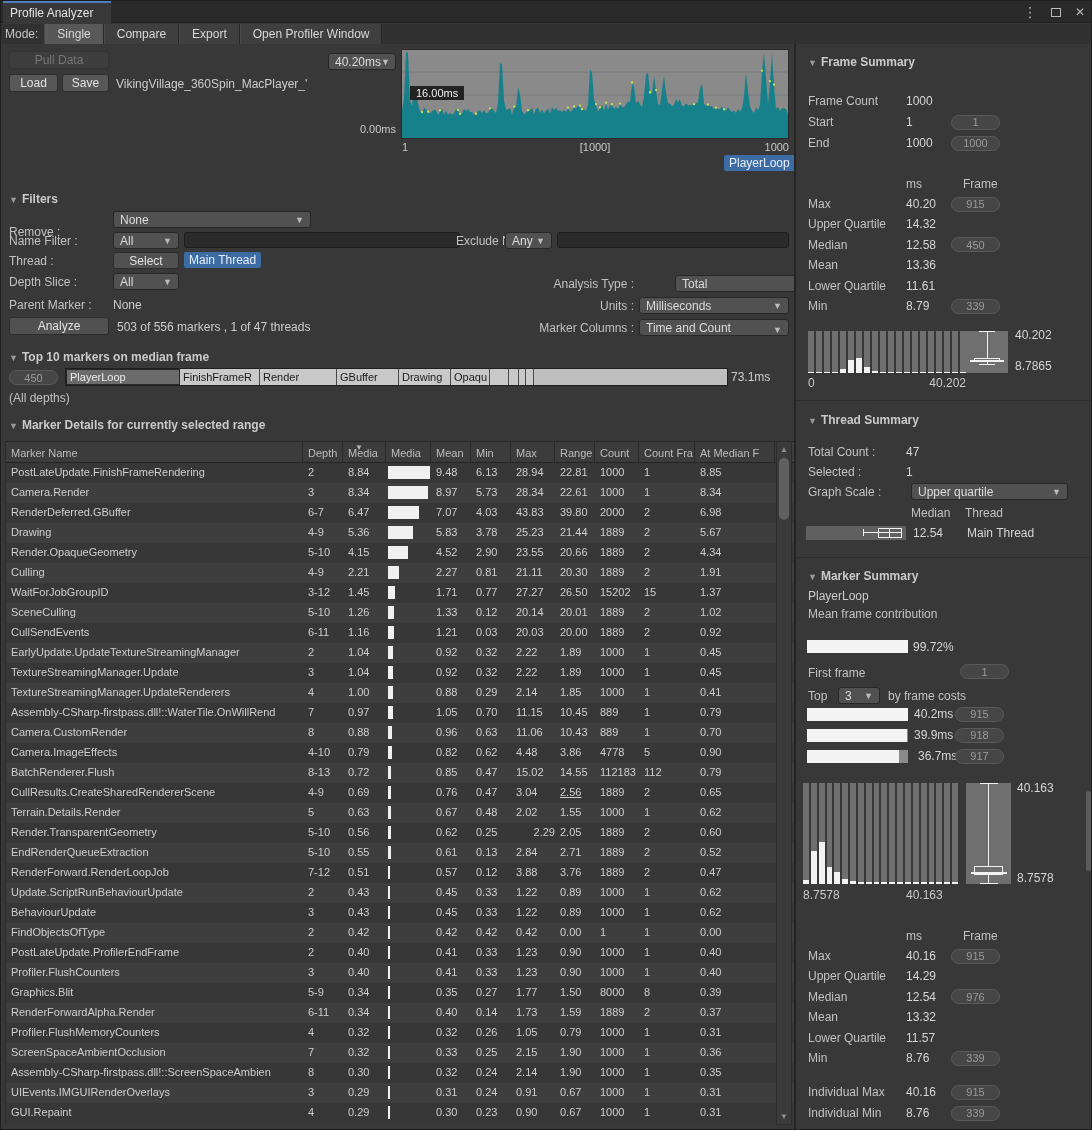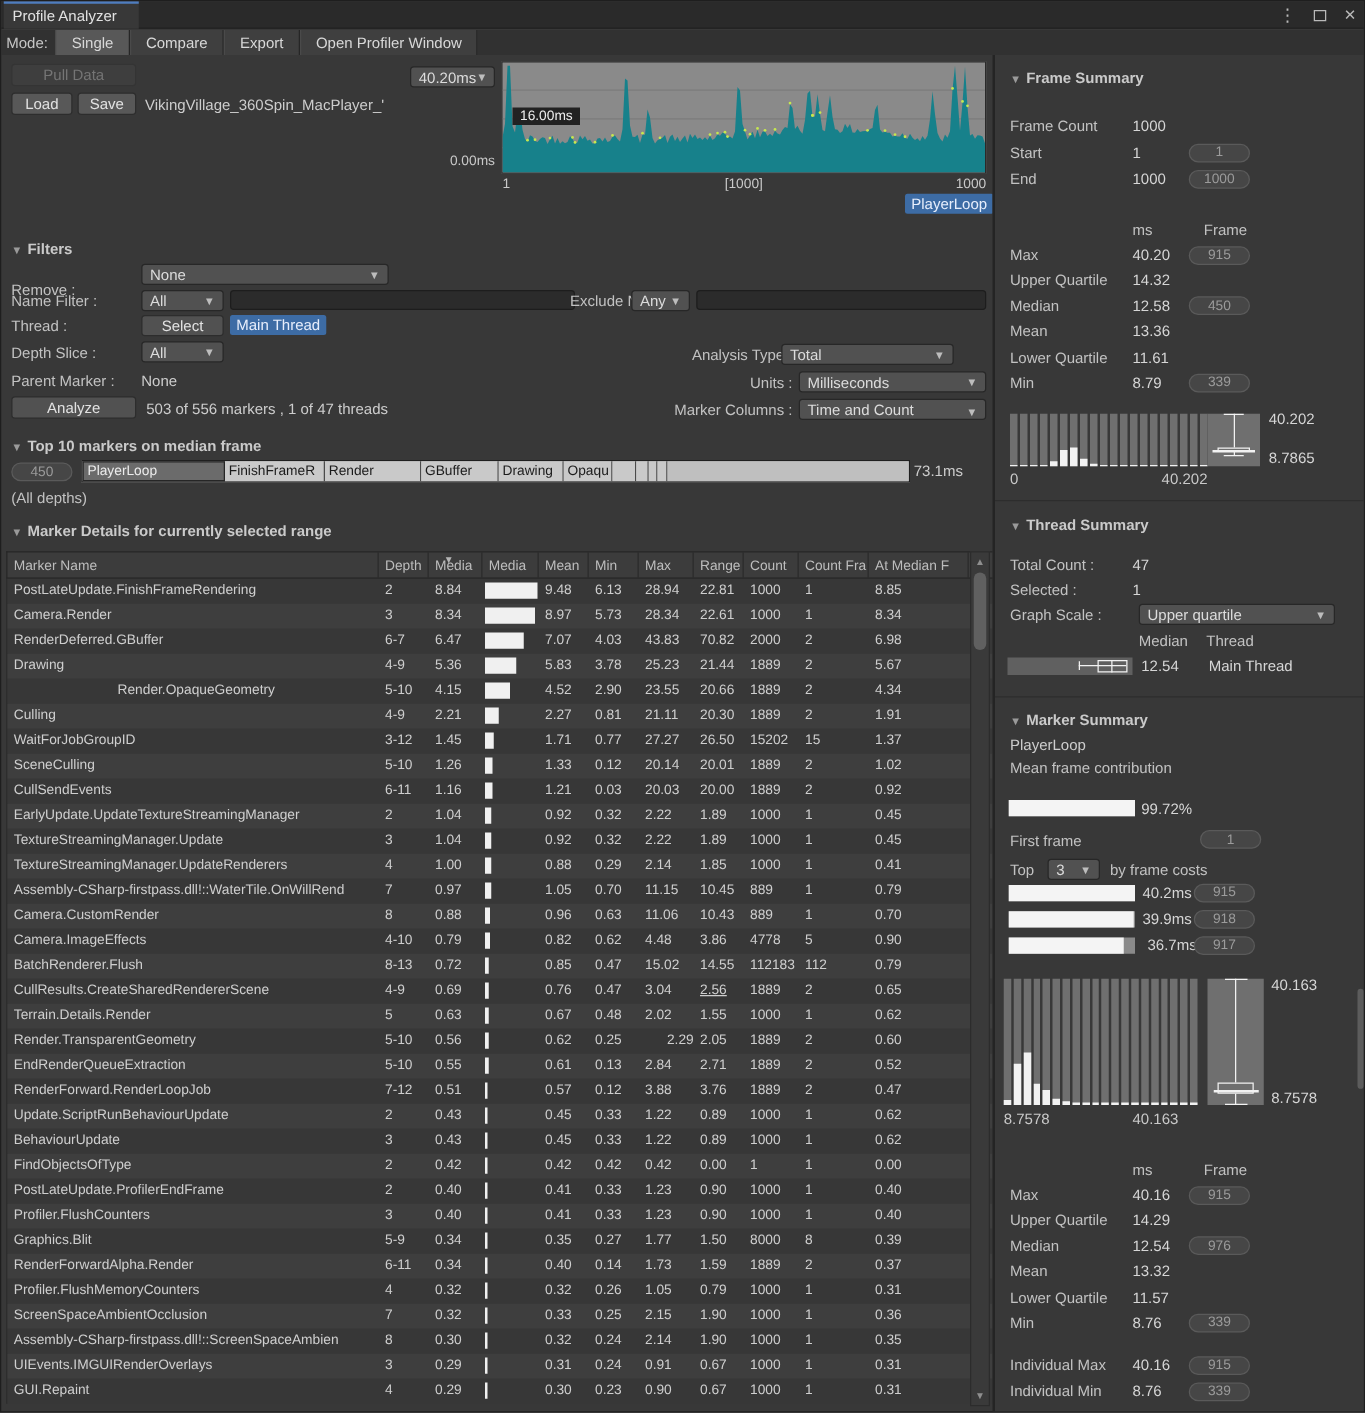--- a/index.html
+++ b/index.html
@@ -176,21 +176,21 @@
   <input class="tinput abs" style="left: 556px; top: 231px; width: 232px;" value="">
   <div class="lbl abs" style="left:8px;top:253px;">Thread :</div>
   <div class="btn abs" style="left:112px;top:251px;width:66px;height:17px;background:#515151;">Select</div>
   <div class="chip abs" style="left:183px;top:251px;">Main Thread</div>
   <div class="lbl abs" style="left:8px;top:274px;">Depth Slice :</div>
   <div class="dd abs" style="left:112px;top:272px;width:66px;">
       <span>All</span>
       <span class="caret">▼</span>
     </div>
   <div class="lbl abs" style="left:523px;top:276px;width:110px;text-align:right;">Analysis Type :</div>
-  <div class="dd abs" style="left:624px;top:274px;width:138px;">
+  <div class="dd abs" style="left:674px;top:274px;width:138px;">
       <span>Total</span>
       <span class="caret">▼</span>
     </div>
   <div class="lbl abs" style="left:8px;top:297px;">Parent Marker :</div>
   <div class="abs" style="left:112px;top:297px;color:#cdcdcd;">None</div>
   <div class="lbl abs" style="left:523px;top:298px;width:110px;text-align:right;">Units :</div>
   <div class="dd abs" style="left:638px;top:296px;width:150px;">
       <span>Milliseconds</span>
       <span class="caret">▼</span>
     </div>
@@ -292,42 +292,42 @@
         <div class="mrow">
           <div class="mcell" style="width: 297px;">RenderDeferred.GBuffer</div>
           <div class="mcell" style="width: 40px;">6-7</div>
           <div class="mcell" style="width: 43px;">6.47</div>
           <div class="mcell" style="width: 45px; padding: 0px 0px 0px 2px;">
             <div class="mbar" style="width: 31px;"></div>
           </div>
           <div class="mcell" style="width: 40px;">7.07</div>
           <div class="mcell" style="width: 40px;">4.03</div>
           <div class="mcell" style="width: 44px;">43.83</div>
-          <div class="mcell" style="width: 40px;">70.82</div>
+          <div class="mcell" style="width: 40px;">39.80</div>
           <div class="mcell" style="width: 44px;">2000</div>
           <div class="mcell" style="width: 56px;">2</div>
           <div class="mcell" style="width: 80px;">6.98</div>
         </div>
         <div class="mrow">
           <div class="mcell" style="width: 297px;">Drawing</div>
           <div class="mcell" style="width: 40px;">4-9</div>
           <div class="mcell" style="width: 43px;">5.36</div>
           <div class="mcell" style="width: 45px; padding: 0px 0px 0px 2px;">
             <div class="mbar" style="width: 25px;"></div>
           </div>
           <div class="mcell" style="width: 40px;">5.83</div>
           <div class="mcell" style="width: 40px;">3.78</div>
           <div class="mcell" style="width: 44px;">25.23</div>
           <div class="mcell" style="width: 40px;">21.44</div>
           <div class="mcell" style="width: 44px;">1889</div>
           <div class="mcell" style="width: 56px;">2</div>
           <div class="mcell" style="width: 80px;">5.67</div>
         </div>
         <div class="mrow">
-          <div class="mcell" style="width: 297px; text-align: center;">Render.OpaqueGeometry</div>
+          <div class="mcell" style="width: 297px;">Render.OpaqueGeometry</div>
           <div class="mcell" style="width: 40px;">5-10</div>
           <div class="mcell" style="width: 43px;">4.15</div>
           <div class="mcell" style="width: 45px; padding: 0px 0px 0px 2px;">
             <div class="mbar" style="width: 20px;"></div>
           </div>
           <div class="mcell" style="width: 40px;">4.52</div>
           <div class="mcell" style="width: 40px;">2.90</div>
           <div class="mcell" style="width: 44px;">23.55</div>
           <div class="mcell" style="width: 40px;">20.66</div>
           <div class="mcell" style="width: 44px;">1889</div>

